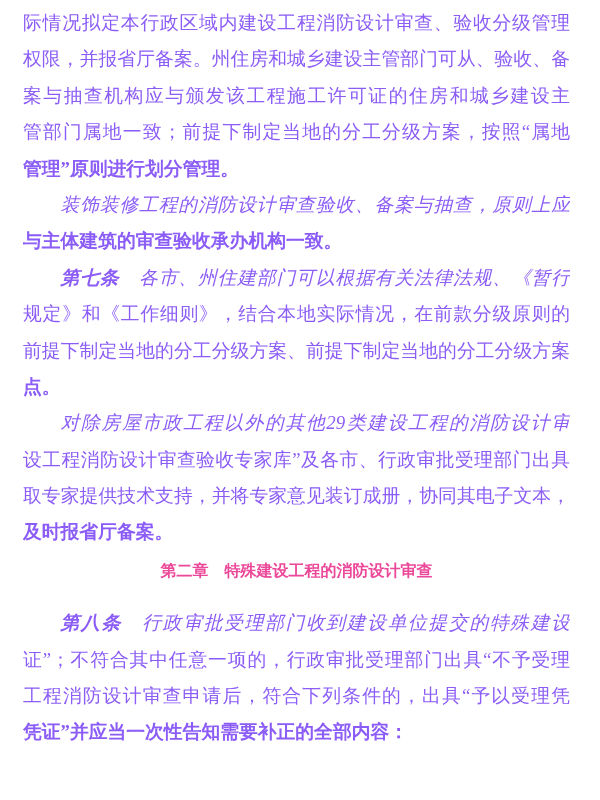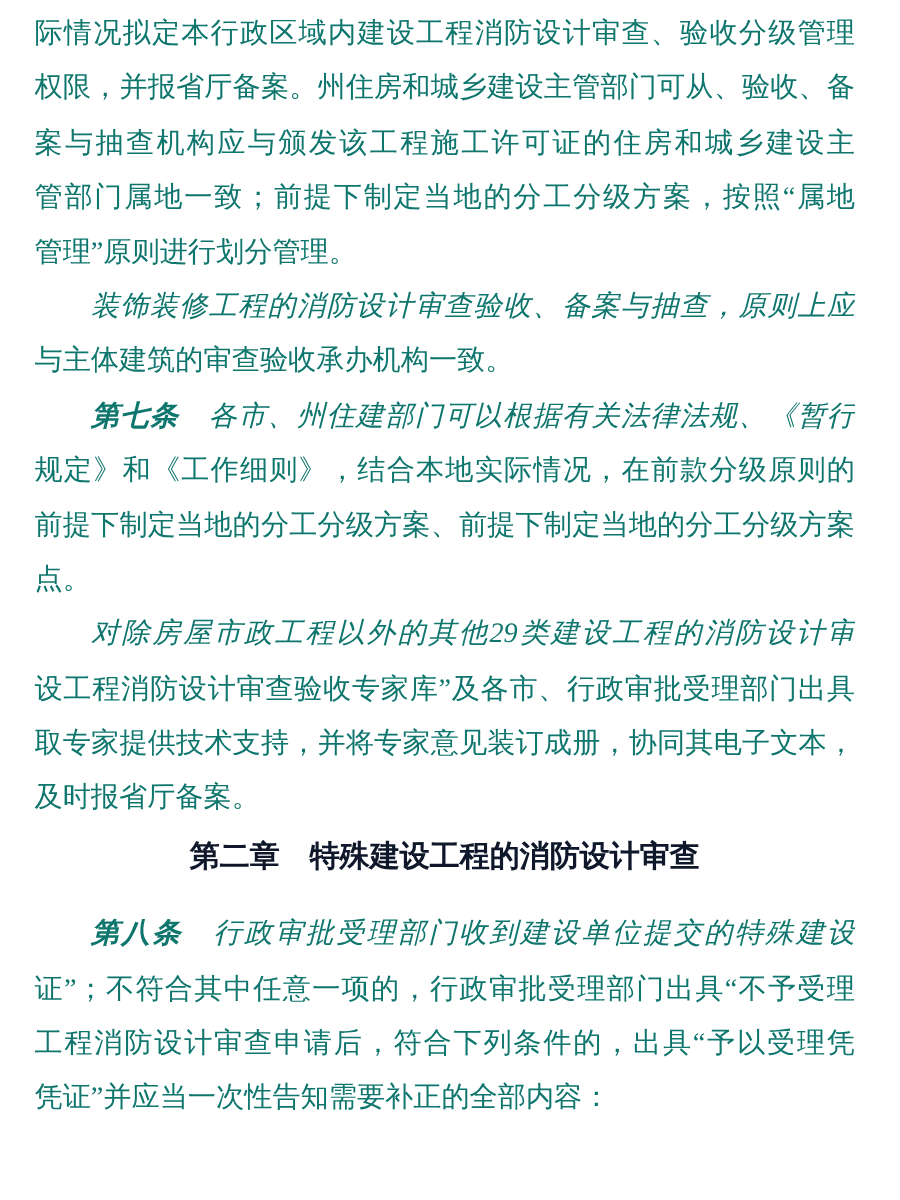--- a/index.html
+++ b/index.html
@@ -15,43 +15,44 @@
     background: #ffffff;
     box-sizing: border-box;
     padding: 5px 30px 0 23px;
     overflow: hidden;
   }
   .line {
     font-family: "Liberation Serif", "DejaVu Serif", serif;
     font-size: 18.8px;
     line-height: 36.4px;
     height: 36.4px;
-    color: #0f766e;
+    color: #8b5cf6;
     text-align: justify;
     text-align-last: justify;
     overflow: hidden;
   }
   .line.indent {
     text-indent: 2em;
     font-style: italic;
   }
   .line.last {
     text-align: left;
     text-align-last: left;
+    font-weight: bold;
   }
   .line .b {
     font-weight: bold;
   }
   .heading {
     font-family: "Liberation Sans", "DejaVu Sans", sans-serif;
     font-weight: bold;
-    font-size: 20px;
+    font-size: 16px;
     line-height: 36.4px;
     height: 36.4px;
-    color: #0f172a;
+    color: #ec4899;
     text-align: center;
     margin: 2px 0 16px 0;
   }
 </style>
 </head>
 <body>
 
 <div class="page">
     <div class="line"><span class="">际情况拟定本行政区域内建设工程消防设计审查、验收分级管理</span></div>
     <div class="line"><span class="">权限，并报省厅备案。州住房和城乡建设主管部门可从、验收、备</span></div>

